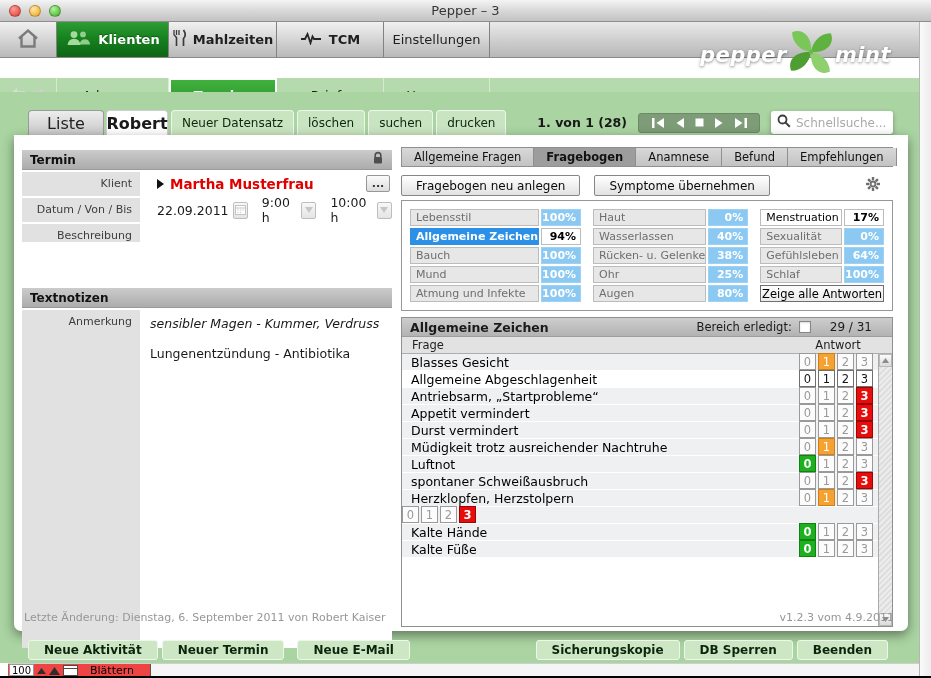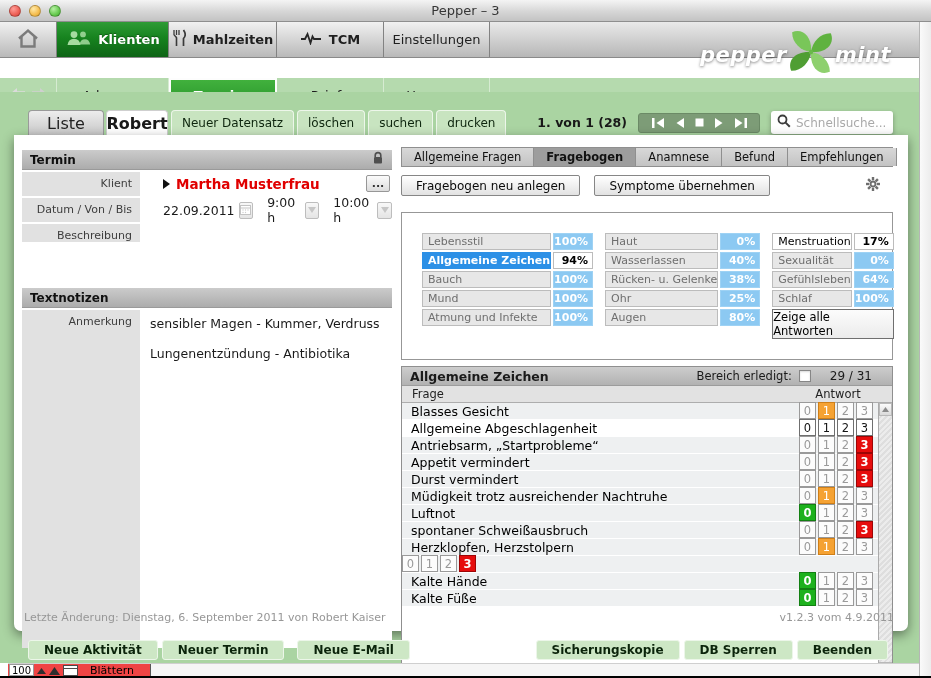--- a/index.html
+++ b/index.html
@@ -68,55 +68,55 @@
   .main-panel { position:absolute; left:14px; top:43px; width:894px; height:496px; background:#fff;
     border-radius:0 0 7px 7px; box-shadow:0 4px 12px rgba(0,0,0,.45); }
 
   
   .left-col { position:absolute; left:8px; top:15px; width:370px; }
   .box-header { height:20px; background:linear-gradient(#cbcbcb,#acacac); border-bottom:1px solid #9a9a9a;
     display:flex; align-items:center; padding:0 8px; font-weight:bold; font-size:12px; color:#101010; }
   .box-header .hspace { margin-left:auto; }
   .frow { display:flex; margin-top:2px; }
   .flabel { width:118px; background:#e1e1e1; font-size:11px; color:#3d3d3d; text-align:right; padding:5px 8px 0 0; }
-  .fvalue { flex:1; background:#fff; display:flex; align-items:center; padding-left:23px; position:relative; }
+  .fvalue { flex:1; background:#fff; display:flex; align-items:center; padding-left:17px; position:relative; }
   .row-klient { height:24px; }
   .row-datum { height:24px; }
   .row-beschr { height:52px;flex-direction:column; }
   .row-beschr .flabel { padding-top:5px; }
   .tri { width:0; height:0; border-left:7px solid #111; border-top:5px solid transparent; border-bottom:5px solid transparent; margin-right:6px; }
   .klient-name { color:#e00000; font-weight:bold; font-size:13.5px; }
   .dots-btn { position:absolute; right:2px; top:3px; width:24px; height:17px;
     background:linear-gradient(#fbfbfb,#dcdcdc); border:1px solid #979797; border-radius:2px;
     display:flex; align-items:center; justify-content:center; font-weight:bold; font-size:11px; color:#333; line-height:6px; }
   .date-text { font-size:12.5px; }
   .mini-btn { width:17px; height:17px; margin-left:4px; background:linear-gradient(#f8f8f8,#e4e4e4);
     border:1px solid #bdbdbd; border-radius:2px; display:flex; align-items:center; justify-content:center; }
   .time-text { font-size:12.5px; margin-left:14px; }
 
   .box-textnotizen { margin-top:12px; }
   .tn-body { display:flex; margin-top:2px; height:338px; }
   .tn-label { width:118px; background:#e1e1e1; font-size:11px; color:#3d3d3d; text-align:right; padding:5px 8px 0 0; }
   .tn-value { flex:1; background:#fff; padding:6px 0 0 10px; font-size:12.5px; }
-  .tn-line1 { margin-bottom:15px; }
+  .tn-line1 { margin-bottom:15px;font-style:italic; }
 
   
   .right-col { position:absolute; left:387px; top:12px; width:492px; }
   .dtabs { display:flex; height:20px; border:1px solid #8f8f8f; font-size:11.5px; }
   .dtab { padding:0 12px; display:flex; align-items:center; background:linear-gradient(#d8d8d8,#c3c3c3);
     border-right:1px solid #8f8f8f; color:#111; white-space:nowrap; }
   .dtab.active { background:#9d9d9d; font-weight:bold; }
   .dtab-filler { flex:1; background:#d0d0d0; }
 
   .fb-toolbar { margin-top:8px; height:21px; display:flex; align-items:center; gap:14px; }
   .fb-btn { height:21px; padding:0 14px; background:linear-gradient(#ffffff,#e2e2e2); border:1px solid #868686;
     border-radius:2px; display:flex; align-items:center; font-size:12px; color:#0a0a0a; }
   .gear-wrap { margin-left:auto; margin-right:12px; }
 
-  .cat-grid { margin-top:16px; border:1px solid #979797; background:#fff; padding:20px; display:flex; gap:12px; }
+  .cat-grid { margin-top:4px; border:1px solid #979797; background:#fff; padding:8px; display:flex; gap:12px; }
   .cat-col { flex:1; display:flex; flex-direction:column; gap:2px; }
   .cat-row { display:flex; gap:2px; height:17px; }
   .cat-label { flex:1; background:#e7e7e7; border:1px solid #bcbcbc; color:#6e6e6e; font-size:11px;
     display:flex; align-items:center; padding-left:5px; overflow:hidden; white-space:nowrap; }
   .cat-badge { width:40px; background:#8cc9f2; border:1px solid #9ed2f4; color:#fff; font-weight:bold; font-size:11px;
     display:flex; align-items:center; justify-content:flex-end; padding-right:4px; }
   .cat-row.selected .cat-label { background:#2c90e6; border-color:#2c90e6; color:#fff; font-weight:bold; }
   .cat-row.selected .cat-badge { background:#fff; border-color:#bcbcbc; color:#000; }
   .cat-row.plain .cat-label { background:#fff; border-color:#bcbcbc; color:#000; }
   .cat-row.plain .cat-badge { background:#fff; border-color:#bcbcbc; color:#000; }

